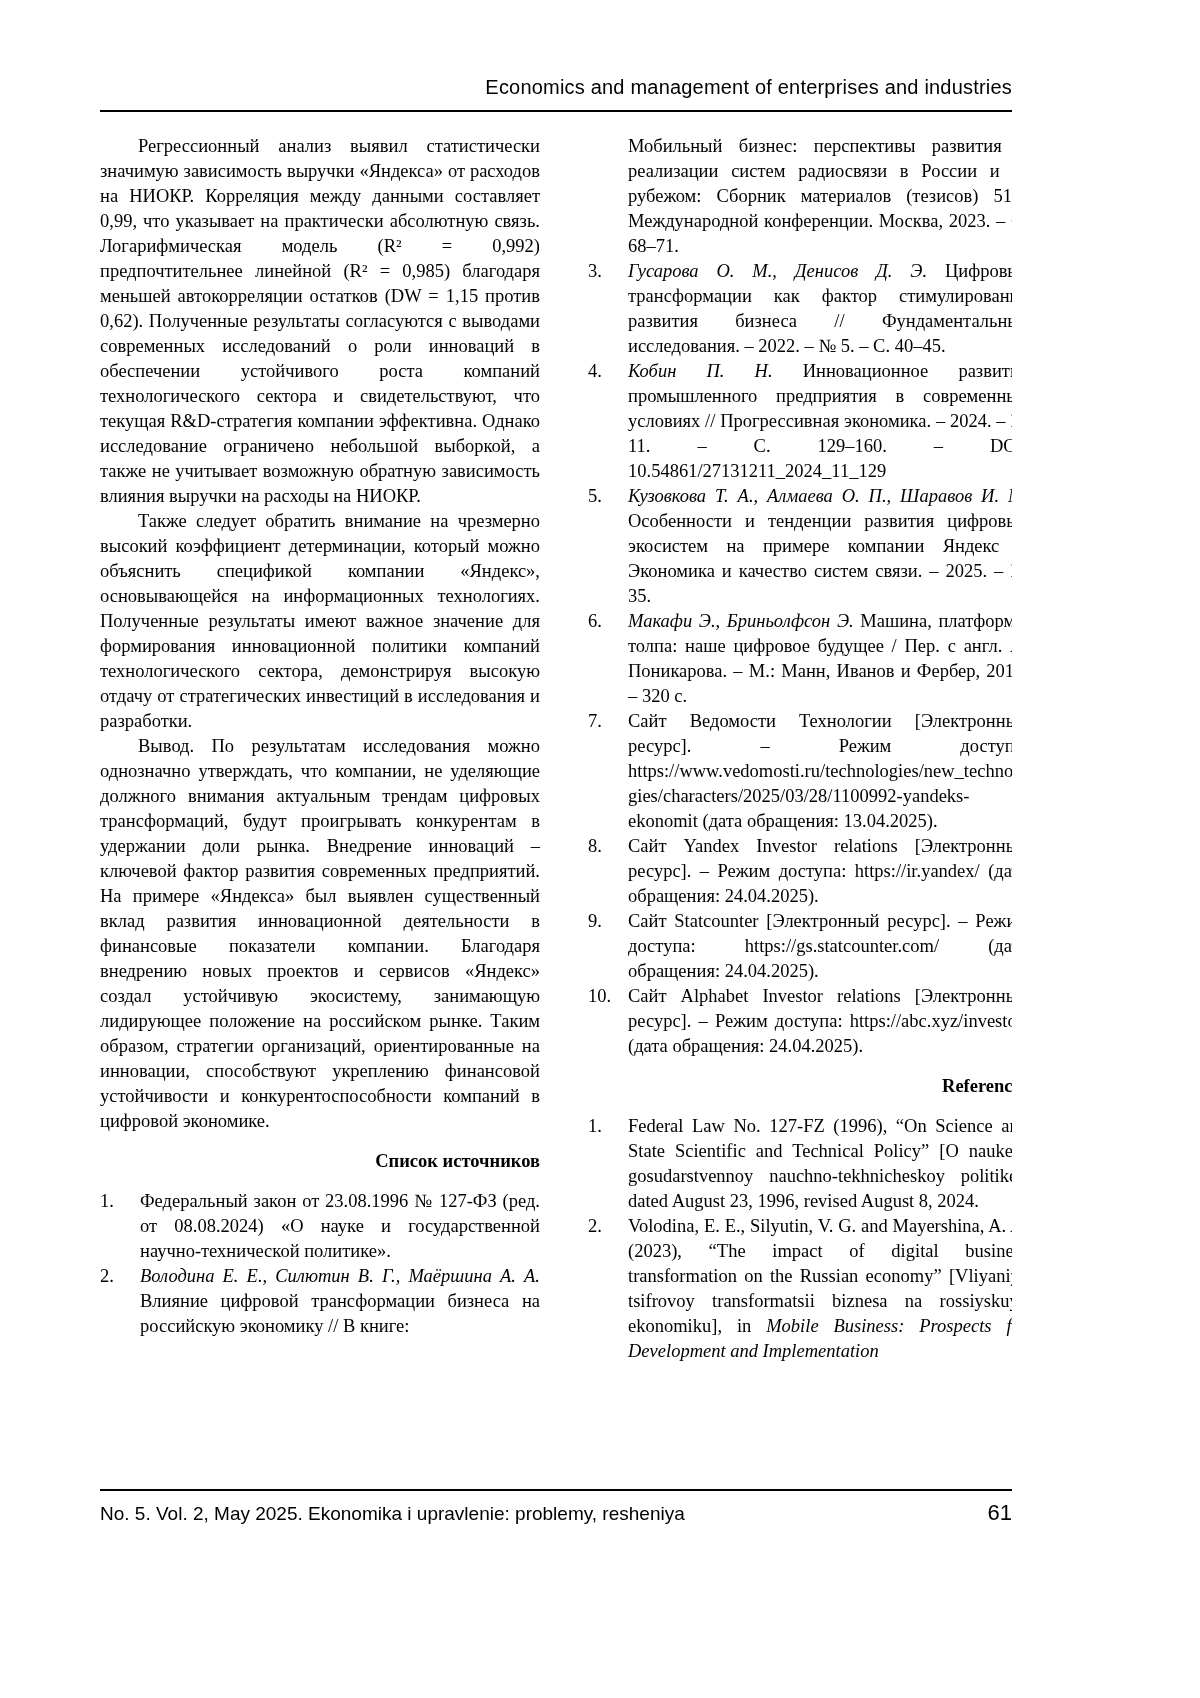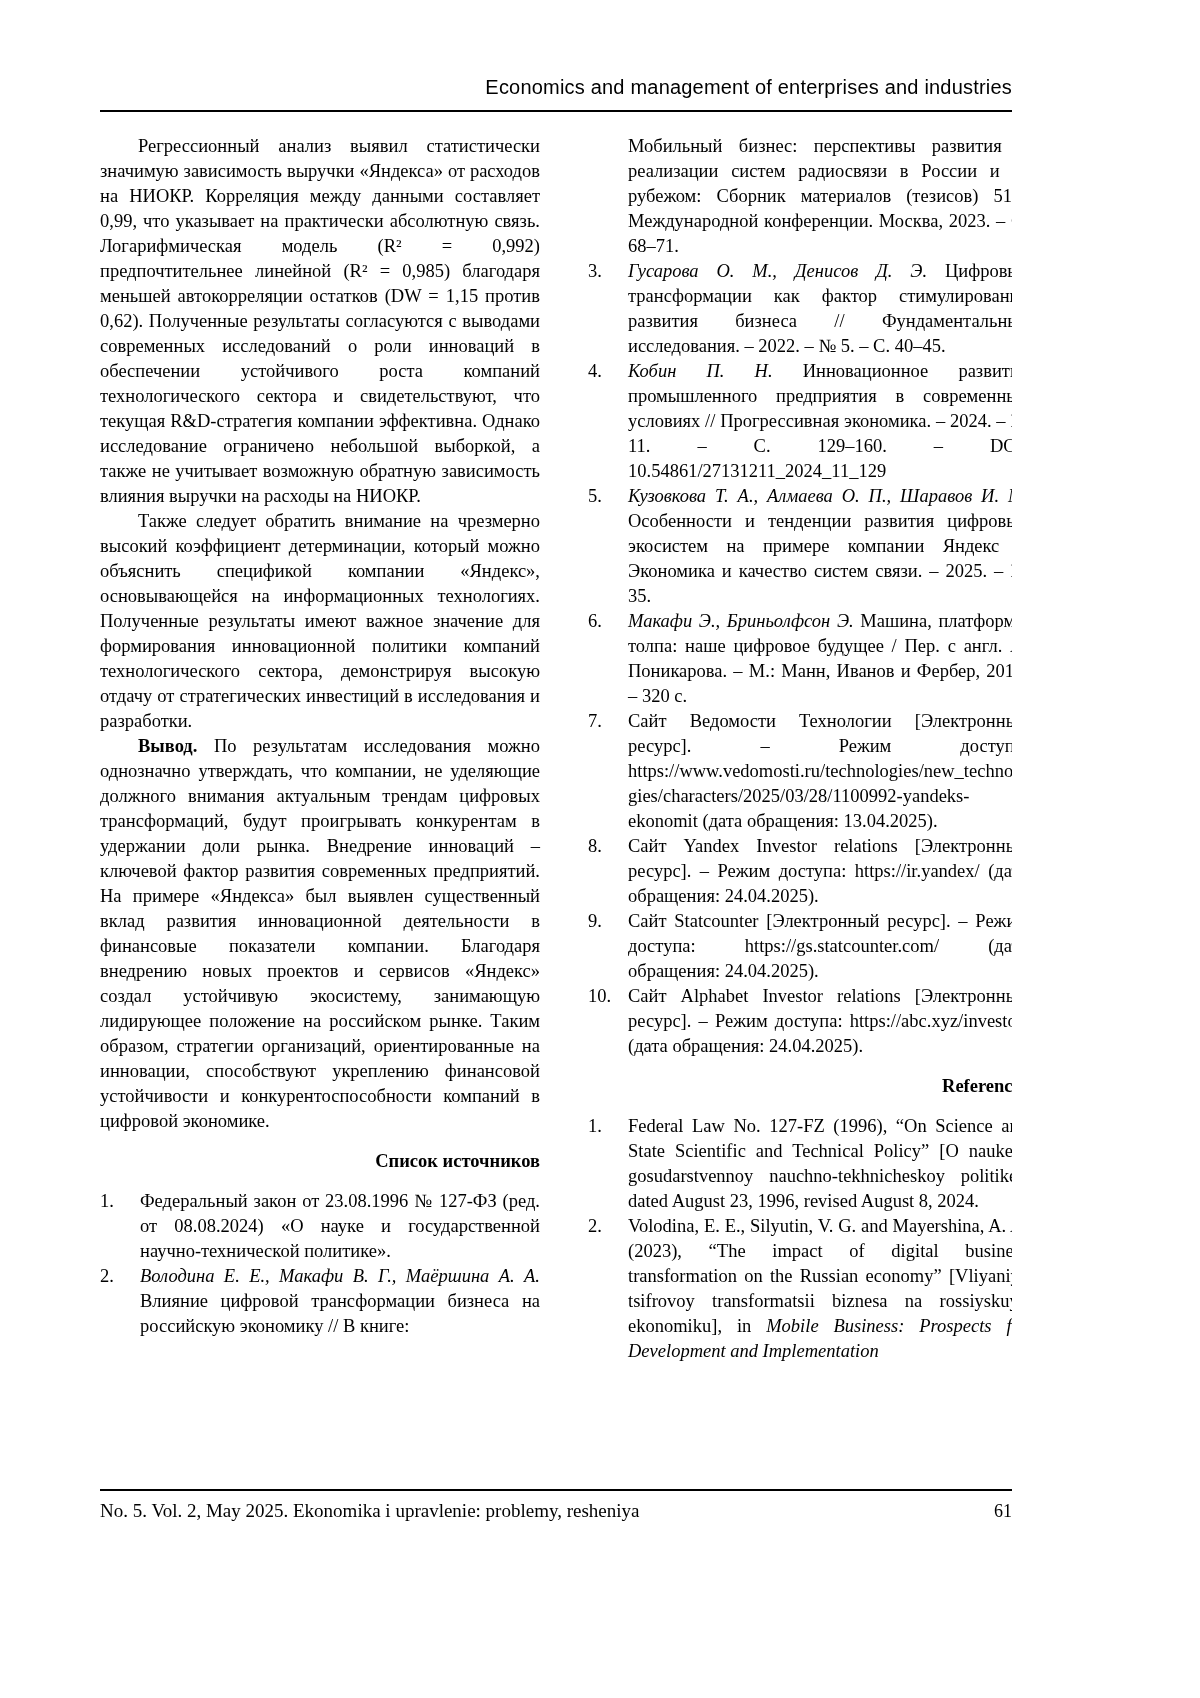--- a/index.html
+++ b/index.html
@@ -50,37 +50,37 @@
     margin: 15px 0 15px 0;
     text-indent: 0;
   }
 
   .src-item { display: flex; }
   .src-num { width: 40px; flex: 0 0 40px; }
   .src-txt { flex: 1; text-align: justify; overflow-wrap: anywhere; }
   .continuation { margin-left: 40px; text-align: justify; overflow-wrap: anywhere; }
 
   .it { font-style: italic; }
-  .bd { font-weight: bold; }
+  .bd { font-weight: normal; }
 
   .footer-rule {
     position: absolute;
     left: 100px; top: 1489px; width: 912px; height: 2px;
     background: #000000;
   }
   .footer {
     position: absolute;
     left: 100px; top: 1500px; width: 912px;
     display: flex;
     justify-content: space-between;
     align-items: baseline;
-    font-family: Liberation Serif, serif;
+    font-family: Liberation Sans, sans-serif;
     font-size: 19px;
   }
-  .page-num { font-size: 18px; }
+  .page-num { font-size: 22px; }
 </style>
 </head>
 <body>
 
 <div class="page">
 
   <div class="running-head">Economics and management of enterprises and industries</div>
   <div class="header-rule"></div>
 
   <div class="columns">
@@ -91,21 +91,21 @@
       <p><span class="bd">Вывод.</span><span> По результатам исследования можно однозначно утверждать, что компании, не уделяющие должного внимания актуальным трендам цифровых трансформаций, будут проигрывать конкурентам в удержании доли рынка. Внедрение инноваций – ключевой фактор развития современных предприятий. На примере «Яндекса» был выявлен существенный вклад развития инновационной деятельности в финансовые показатели компании. Благодаря внедрению новых проектов и сервисов «Яндекс» создал устойчивую экосистему, занимающую лидирующее положение на российском рынке. Таким образом, стратегии организаций, ориентированные на инновации, способствуют укреплению финансовой устойчивости и конкурентоспособности компаний в цифровой экономике.</span></p>
 
       <div class="heading">Список источников</div>
 
       <div class="src-item">
         <span class="src-num">1.</span>
         <span class="src-txt"><span>Федеральный закон от 23.08.1996 № 127-ФЗ (ред. от 08.08.2024) «О науке и государственной научно-технической политике».</span></span>
       </div>
       <div class="src-item">
         <span class="src-num">2.</span>
-        <span class="src-txt"><span class="it">Володина Е. Е., Макафи В. Г., Маёршина А. А.</span><span> Влияние цифровой трансформации бизнеса на российскую экономику // В книге:</span></span>
+        <span class="src-txt"><span class="it">Володина Е. Е., Силютин В. Г., Маёршина А. А.</span><span> Влияние цифровой трансформации бизнеса на российскую экономику // В книге:</span></span>
       </div>
     </div>
 
     <div class="col">
       <div class="continuation"><span>Мобильный бизнес: перспективы развития и реализации систем радиосвязи в России и за рубежом: Сборник материалов (тезисов) 51-й Международной конференции. Москва, 2023. – С. 68–71.</span></div>
 
       <div class="src-item">
         <span class="src-num">3.</span>
         <span class="src-txt"><span class="it">Гусарова О. М., Денисов Д. Э.</span><span> Цифровые трансформации как фактор стимулирования развития бизнеса // Фундаментальные исследования. – 2022. – № 5. – С. 40–45.</span></span>
       </div>

